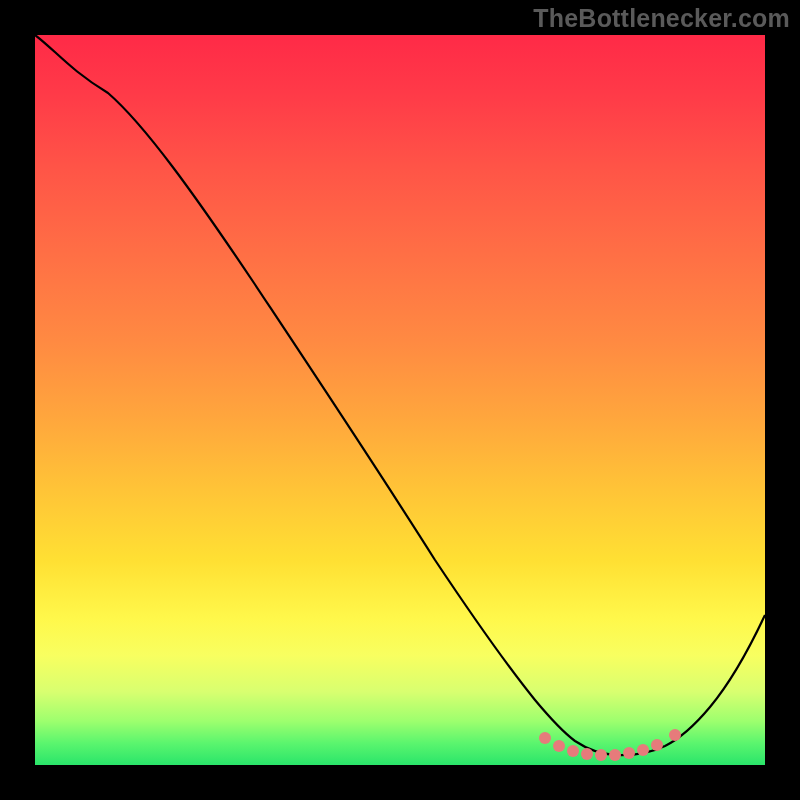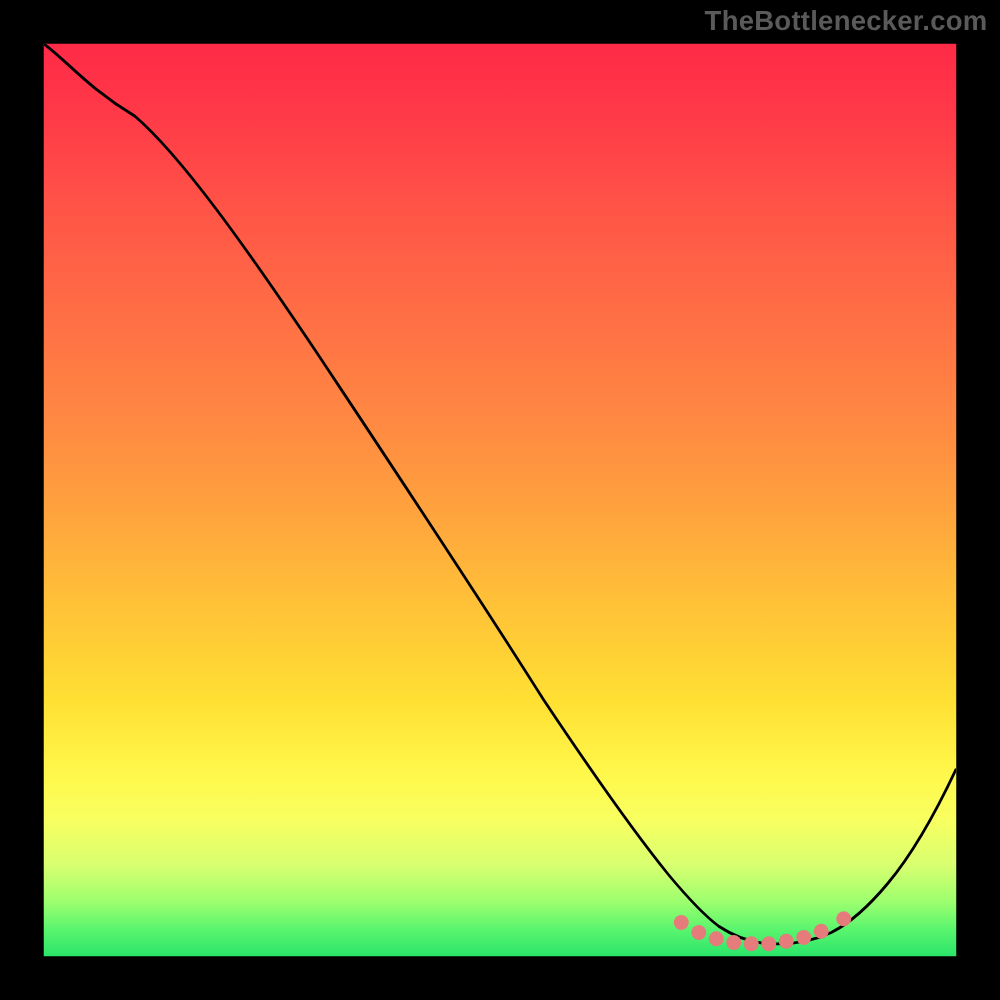--- a/index.html
+++ b/index.html
@@ -15,21 +15,21 @@
     position: relative;
     width: 800px;
     height: 800px;
     background: #000;
   }
   .attribution {
     position: absolute;
     top: 4px;
     right: 10px;
     color: #5a5a5a;
-    font-size: 22px;
+    font-size: 25px;
     font-weight: 600;
     letter-spacing: 0.2px;
   }
   .plot-area {
     position: absolute;
     left: 35px;
     top: 35px;
     width: 730px;
     height: 730px;
   }

